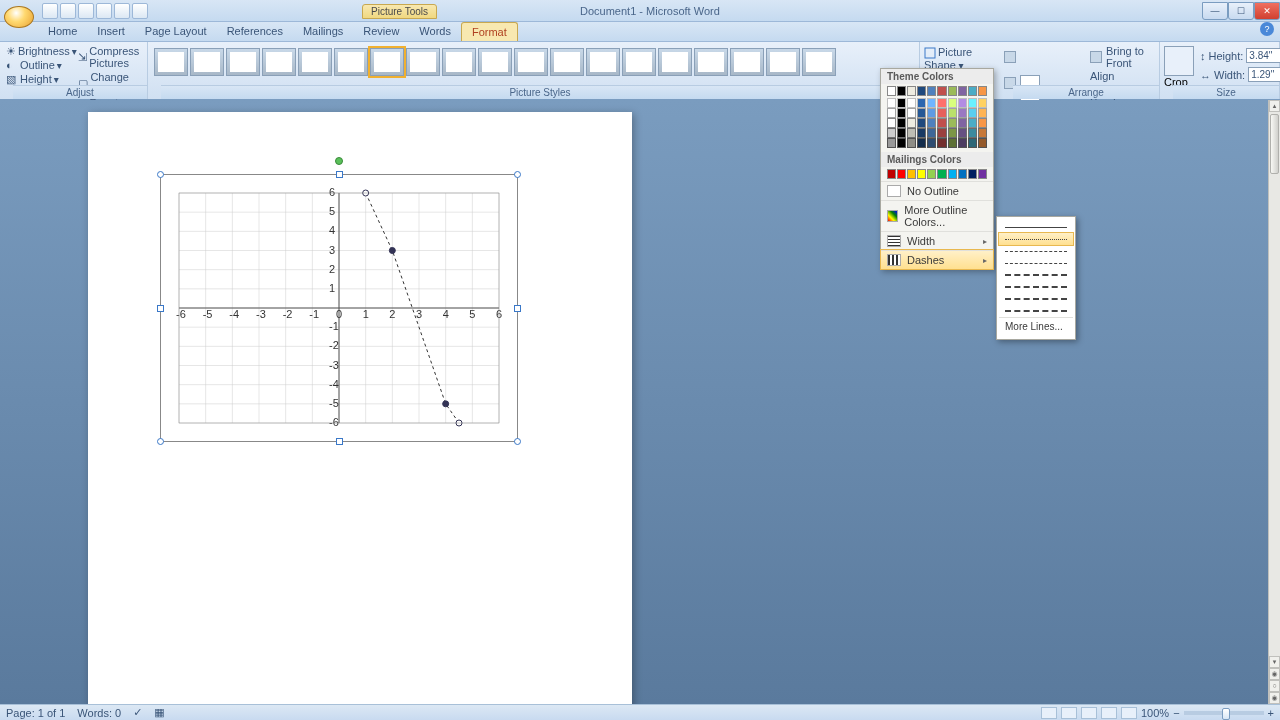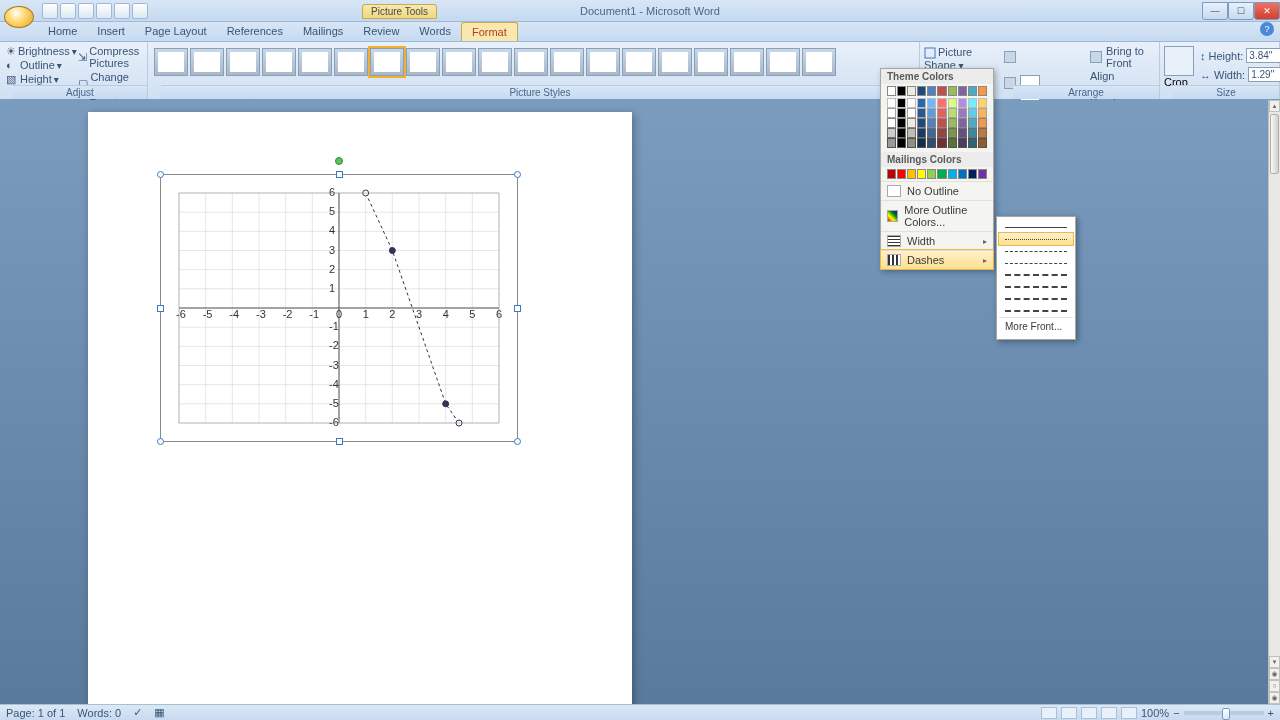--- a/index.html
+++ b/index.html
@@ -452,21 +452,21 @@
       <div class="dash-row">
         <div class="dash-line" style="border-top: 2px dashed rgb(68, 68, 68);"></div>
       </div>
       <div class="dash-row">
         <div class="dash-line" style="border-top: 2px dashed rgb(68, 68, 68);"></div>
       </div>
       <div class="dash-row">
         <div class="dash-line" style="border-top: 2px dashed rgb(68, 68, 68);"></div>
       </div>
     </div>
-  <div class="dash-more">More Front...</div>
+  <div class="dash-more">More Lines...</div>
 </div>
 
 <div class="vscroll">
   <div class="arr">▴</div>
   <div class="thumb"></div>
   <div class="nav-btns">
     <div class="arr">▾</div>
     <div class="arr">◉</div>
     <div class="arr">○</div>
     <div class="arr">◉</div>

